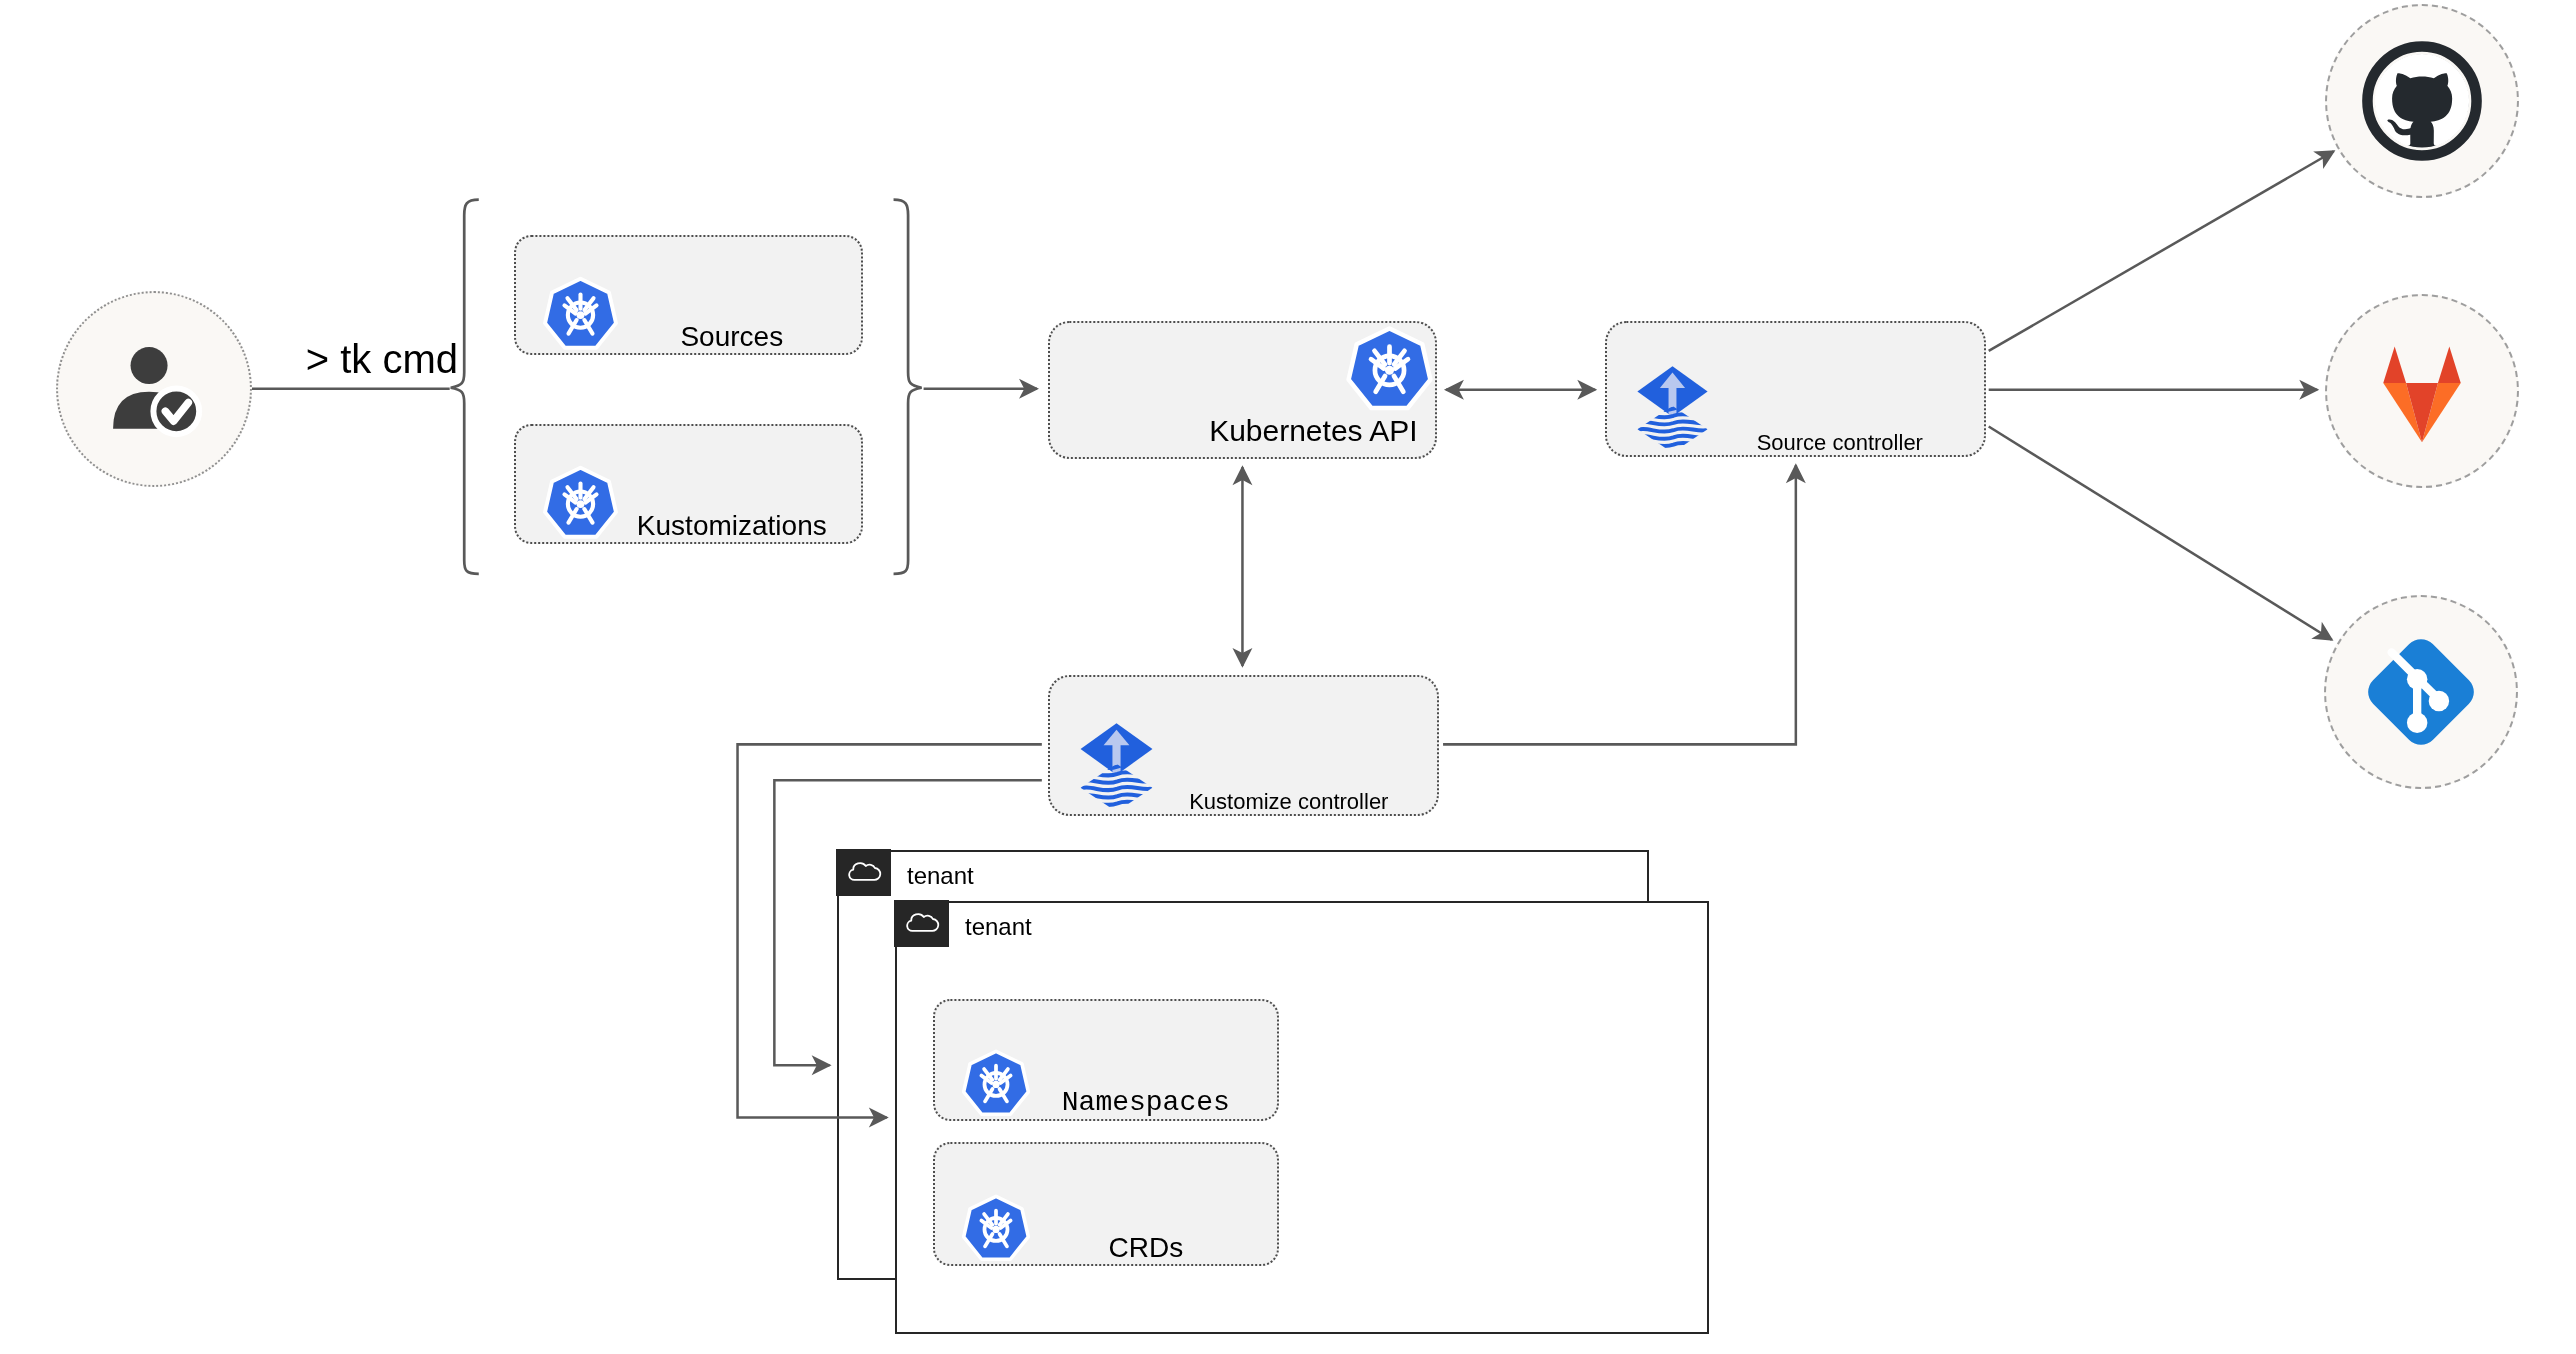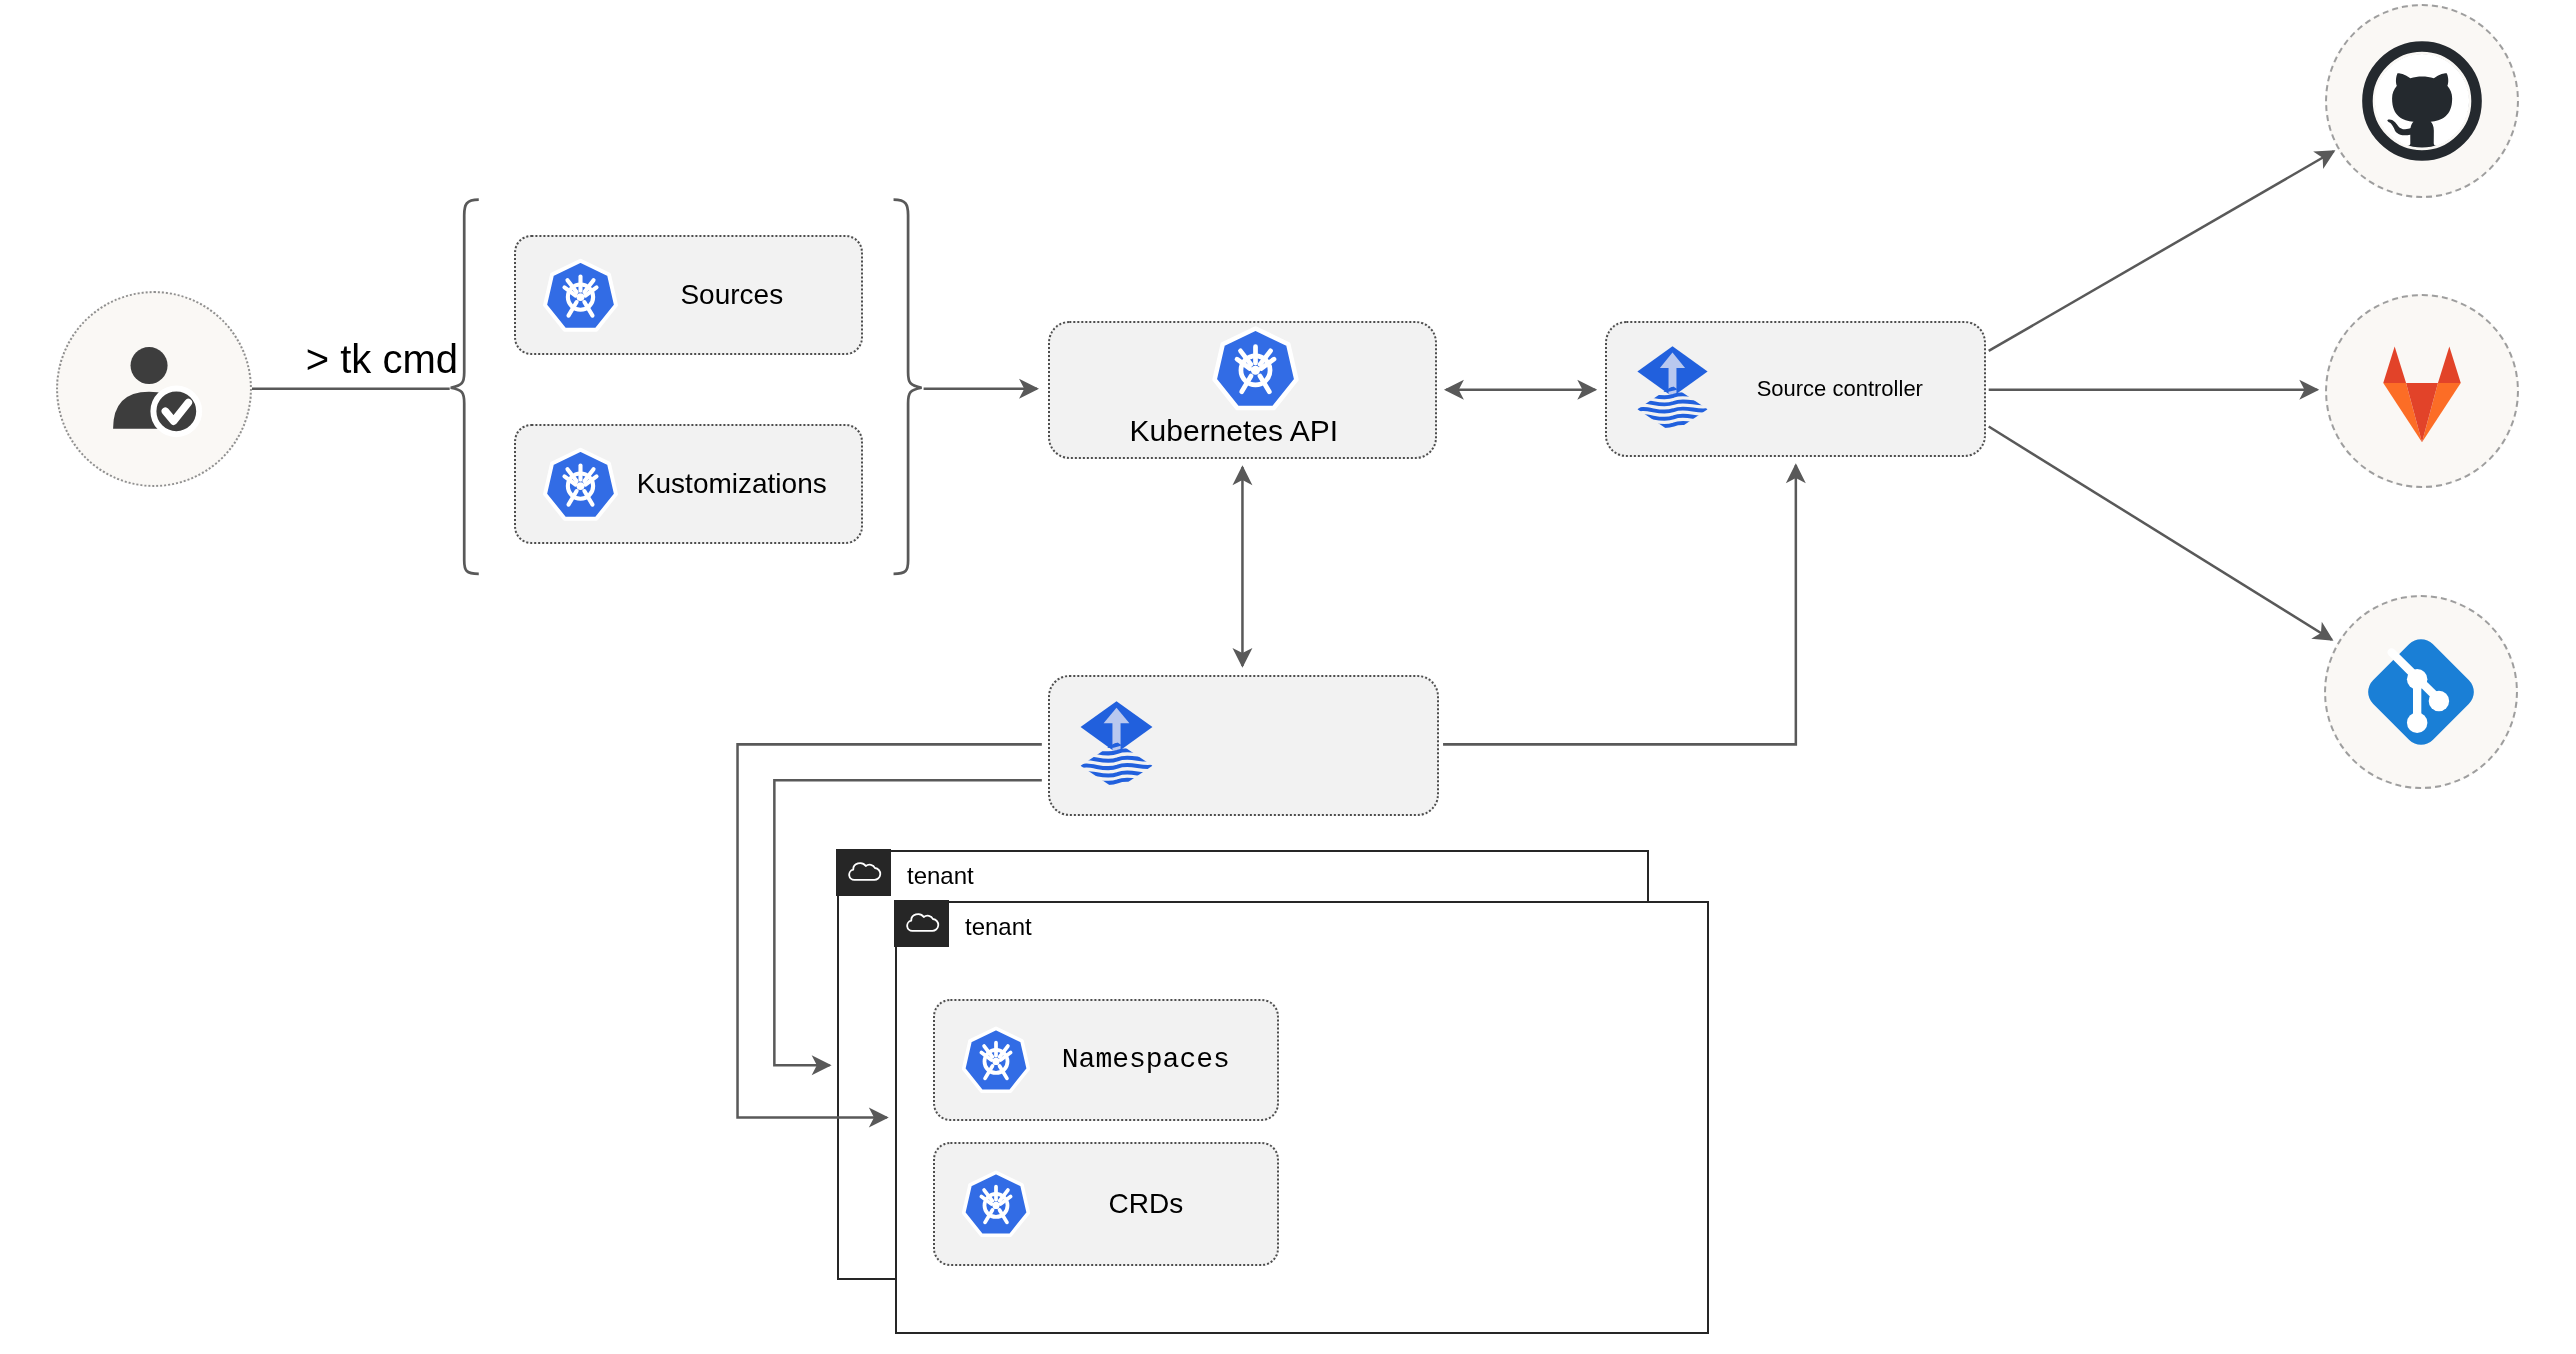--- a/index.html
+++ b/index.html
@@ -5,21 +5,21 @@
   html,body{margin:0;padding:0;background:#ffffff;}
   body{
     width:2576px;height:1355px;position:relative;overflow:hidden;
     font-family:"Liberation Sans", sans-serif;color:#000;
   }
   .canvas{position:absolute;inset:0;}
   .defs{position:absolute;width:0;height:0;overflow:hidden;}
 
   
   .chip{
-    position:absolute;display:flex;align-items:center;
+    position:absolute;display:flex;align-items:flex-end;
     background:var(--c-chip_fill,#f2f2f2);
     border:2.5px dotted var(--c-chip_border,#4d4d4d);
     border-radius:21.3px;box-sizing:border-box;
   }
   .chip .icon{flex:0 0 auto;margin-left:25px;}
   .chip .chip-label{
     flex:1 1 auto;text-align:center;font-size:22px;line-height:1.15;
     padding-right:17.4px;
   }
   .chip.small{border-radius:17.4px;}
@@ -177,20 +177,21 @@
     <svg class="icon" width="81" height="91" viewBox="0 0 84 94">
         <use href="#sym-flux"></use>
       </svg>
     <span class="chip-label wrap">Source controller</span>
   </div>
 
   <div class="chip" style="left:1048px;top:675px;width:391px;height:141px;">
     <svg class="icon" width="83" height="93" viewBox="0 0 86 96">
         <use href="#sym-flux"></use>
       </svg>
+    <span class="chip-label wrap">Kustomize controller</span>
   </div>
 
   <div class="tenant-box z1" style="left:837px;top:850px;width:812px;height:430px;">
     <div class="tab">
       <svg width="37" height="24" viewBox="0 0 38 25">
           <use href="#sym-cloud"></use>
         </svg>
     </div>
     <div class="tenant-label">tenant</div>
   </div>

